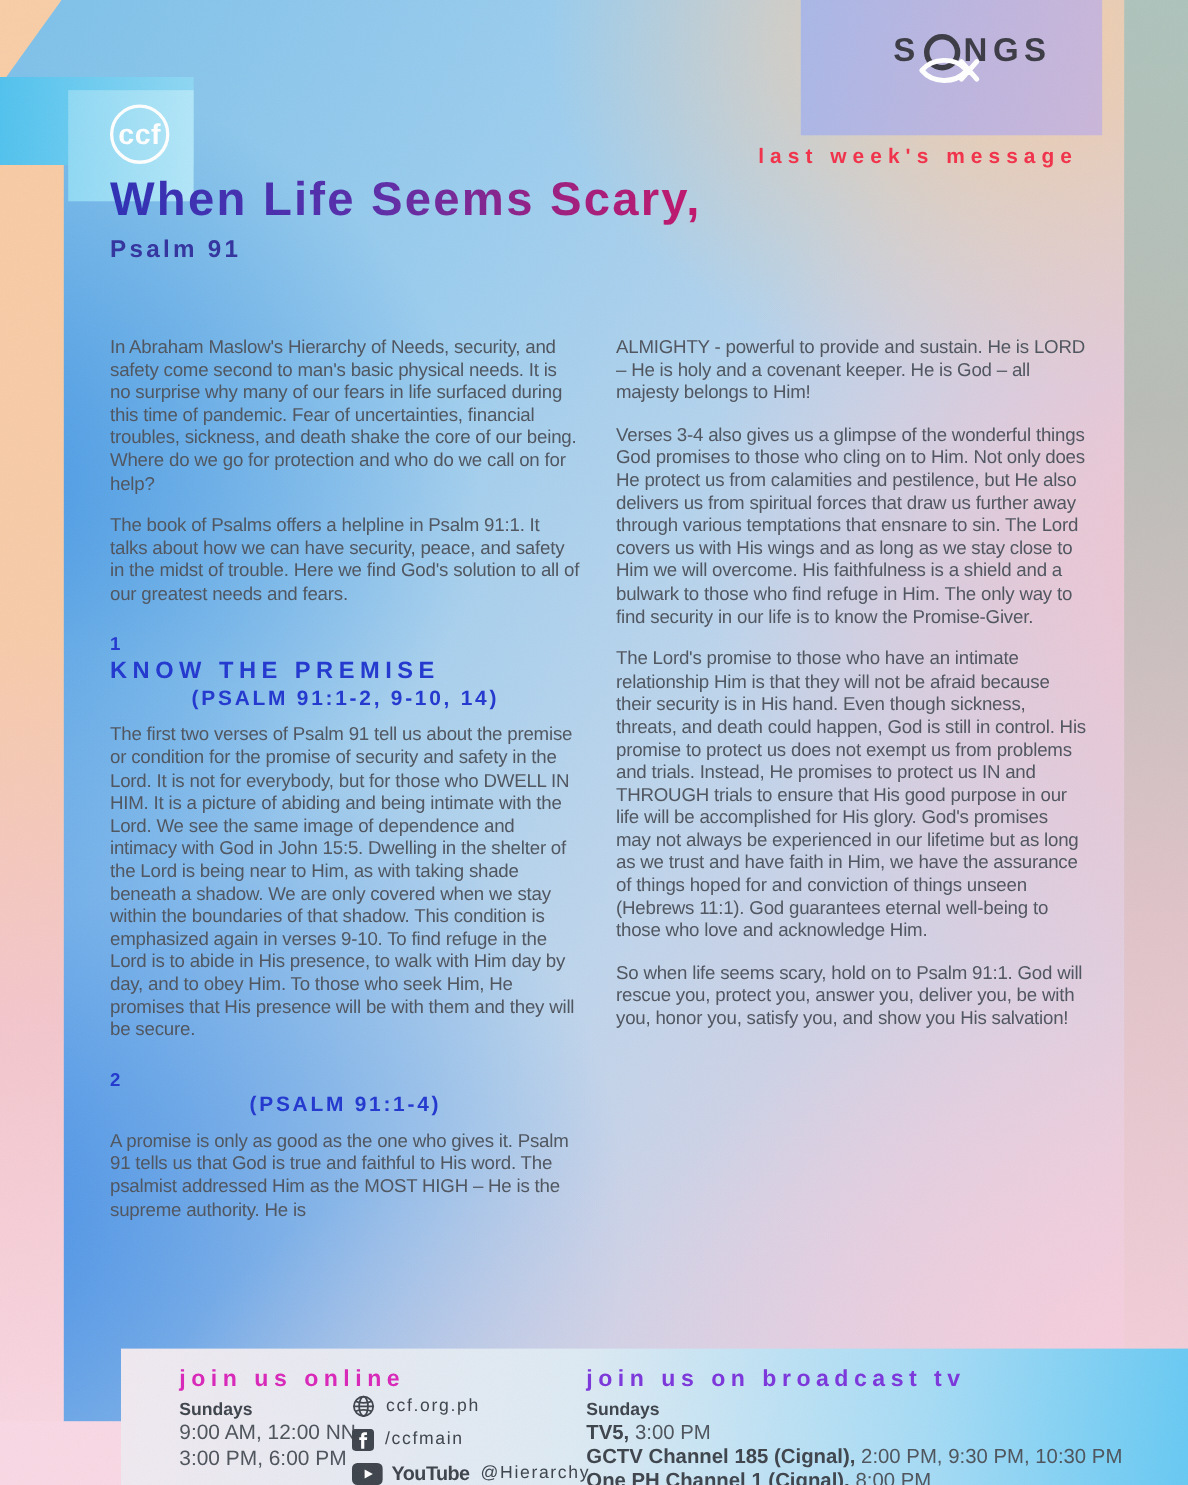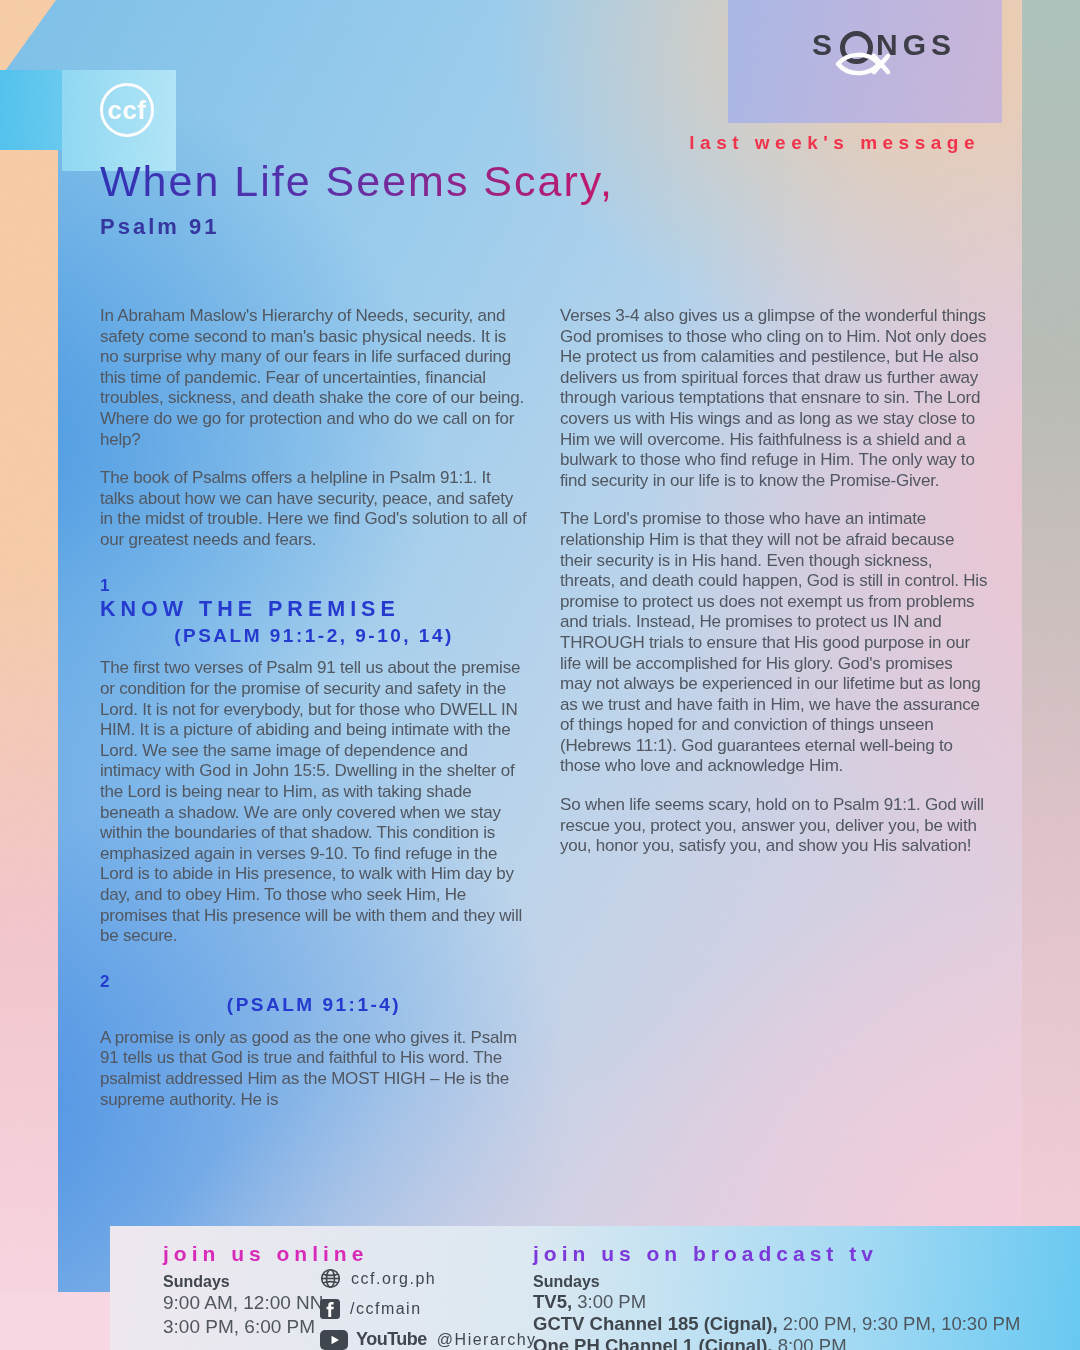--- a/index.html
+++ b/index.html
@@ -23,21 +23,21 @@
     background:linear-gradient(to bottom,#adc3bb 0%,#b9bcb6 28%,#e0c3c9 62%,#f8d1dc 100%); }
   .strip-bottom { position:absolute; left:0; top:1292px; width:110px; height:58px; z-index:2; background:#f9d8e4; }
   .corner-triangle { position:absolute; left:0; top:0; width:56px; height:78px; z-index:3;
     background:#f8cda6; clip-path:polygon(0 0,100% 0,0 100%); }
   .arrow-shape { position:absolute; left:980px; top:1265px; width:100px; height:85px; z-index:3;
     background:#4c7de0; clip-path:polygon(0 100%,0 32px,42px 32px,42px 8px,100% 78px,100% 100%); }
 
   
   .ccf-band { position:absolute; left:0; top:70px; width:176px; height:80px; z-index:3;
     background:linear-gradient(90deg,#50c2ee,#8ed7f3); }
-  .ccf-box { position:absolute; left:62px; top:0; width:114px; height:101px;
+  .ccf-box { position:absolute; left:62px; top:12px; width:114px; height:101px;
     background:linear-gradient(90deg,#8fd9f4,#b2e6f8);text-align:center; }
   .ccf-circle { position:absolute; left:38px; top:13px; width:54px; height:54px;
     border:3.5px solid #fff; border-radius:50%; display:flex; align-items:center; justify-content:center;
     color:#fff; font-size:26px; font-weight:bold; letter-spacing:.5px; }
 
   
   .songs-box { position:absolute; left:728px; top:0; width:274px; height:123px; z-index:3;
     background:linear-gradient(100deg,#a9b7e7 0%,#bfb5de 60%,#cab6d9 100%); color:#3a3a44; }
   .songs-line { position:absolute; display:flex; align-items:baseline; font-weight:bold; }
   .songs-line1 { left:84px; top:22px; font-size:30px; letter-spacing:5px; }
@@ -45,21 +45,21 @@
   .songs-of { font-size:15px; letter-spacing:3px; margin-right:9px; transform:translateY(-6px); display:inline-block;}
   .o-ring { display:inline-block; border:5px solid #3a3a44; border-radius:50%; }
   .o-ring.small { width:33px; height:33px; transform:translateY(9px); margin:0 3px; }
   .o-ring.big   { width:39px; height:39px; transform:translateY(7px); margin:0 3px; }
   .fish-icon { position:absolute; left:106px; top:50px; }
   .tagline { position:absolute; top:132px; right:100px; z-index:3;
     font-size:19px; font-weight:bold; letter-spacing:5.5px; color:#f23049; }
 
   
   .title-block { position:absolute; left:100px; top:158px; z-index:4; }
-  .title-line1 { font-size:43px; font-weight:normal; letter-spacing:2px; line-height:1.1;
+  .title-line1 { font-size:43px; font-weight:bold; letter-spacing:2px; line-height:1.1;
     background:linear-gradient(90deg,#2d2fb5 0%,#5a2ca8 45%,#a11c7c 78%,#c2156a 100%);
     -webkit-background-clip:text; background-clip:text; color:transparent; }
   .title-line2 { font-size:62px; font-weight:bold; letter-spacing:6px; line-height:1.0; margin-top:4px;
     background:linear-gradient(90deg,#93228c 0%,#b5166b 55%,#c11355 100%);
     -webkit-background-clip:text; background-clip:text; color:transparent; }
   .title-sub { font-size:22px; font-weight:bold; letter-spacing:3px; color:#32329e; margin-top:9px; }
 
   
   .col { position:absolute; top:306px; width:428px; z-index:4; }
   .col-left { left:100px; }
@@ -136,20 +136,21 @@
   </div>
   <p>The first two verses of Psalm 91 tell us about the premise or condition for the promise of security and safety in the Lord. It is not for everybody, but for those who DWELL IN HIM. It is a picture of abiding and being intimate with the Lord. We see the same image of dependence and intimacy with God in John 15:5. Dwelling in the shelter of the Lord is being near to Him, as with taking shade beneath a shadow. We are only covered when we stay within the boundaries of that shadow. This condition is emphasized again in verses 9-10. To find refuge in the Lord is to abide in His presence, to walk with Him day by day, and to obey Him. To those who seek Him, He promises that His presence will be with them and they will be secure.</p>
   <div class="sec-head">
     <div class="sec-num">2</div>
     <div class="sec-ref">(PSALM 91:1-4)</div>
   </div>
   <p>A promise is only as good as the one who gives it. Psalm 91 tells us that God is true and faithful to His word. The psalmist addressed Him as the MOST HIGH – He is the supreme authority. He is</p>
 </div>
 
 <div class="col col-right">
+  <p>ALMIGHTY - powerful to provide and sustain. He is LORD – He is holy and a covenant keeper. He is God – all majesty belongs to Him!</p>
   <p>Verses 3-4 also gives us a glimpse of the wonderful things God promises to those who cling on to Him. Not only does He protect us from calamities and pestilence, but He also delivers us from spiritual forces that draw us further away through various temptations that ensnare to sin. The Lord covers us with His wings and as long as we stay close to Him we will overcome. His faithfulness is a shield and a bulwark to those who find refuge in Him. The only way to find security in our life is to know the Promise-Giver.</p>
   <p>The Lord's promise to those who have an intimate relationship Him is that they will not be afraid because their security is in His hand. Even though sickness, threats, and death could happen, God is still in control. His promise to protect us does not exempt us from problems and trials. Instead, He promises to protect us IN and THROUGH trials to ensure that His good purpose in our life will be accomplished for His glory. God's promises may not always be experienced in our lifetime but as long as we trust and have faith in Him, we have the assurance of things hoped for and conviction of things unseen (Hebrews 11:1). God guarantees eternal well-being to those who love and acknowledge Him.</p>
   <p>So when life seems scary, hold on to Psalm 91:1. God will rescue you, protect you, answer you, deliver you, be with you, honor you, satisfy you, and show you His salvation!</p>
 </div>
 
 <div class="footer-band">
   <div class="f-online">
     <div class="f-head online">join us online</div>
     <div class="f-day">Sundays</div>
     <div class="f-times">9:00 AM, 12:00 NN</div>

